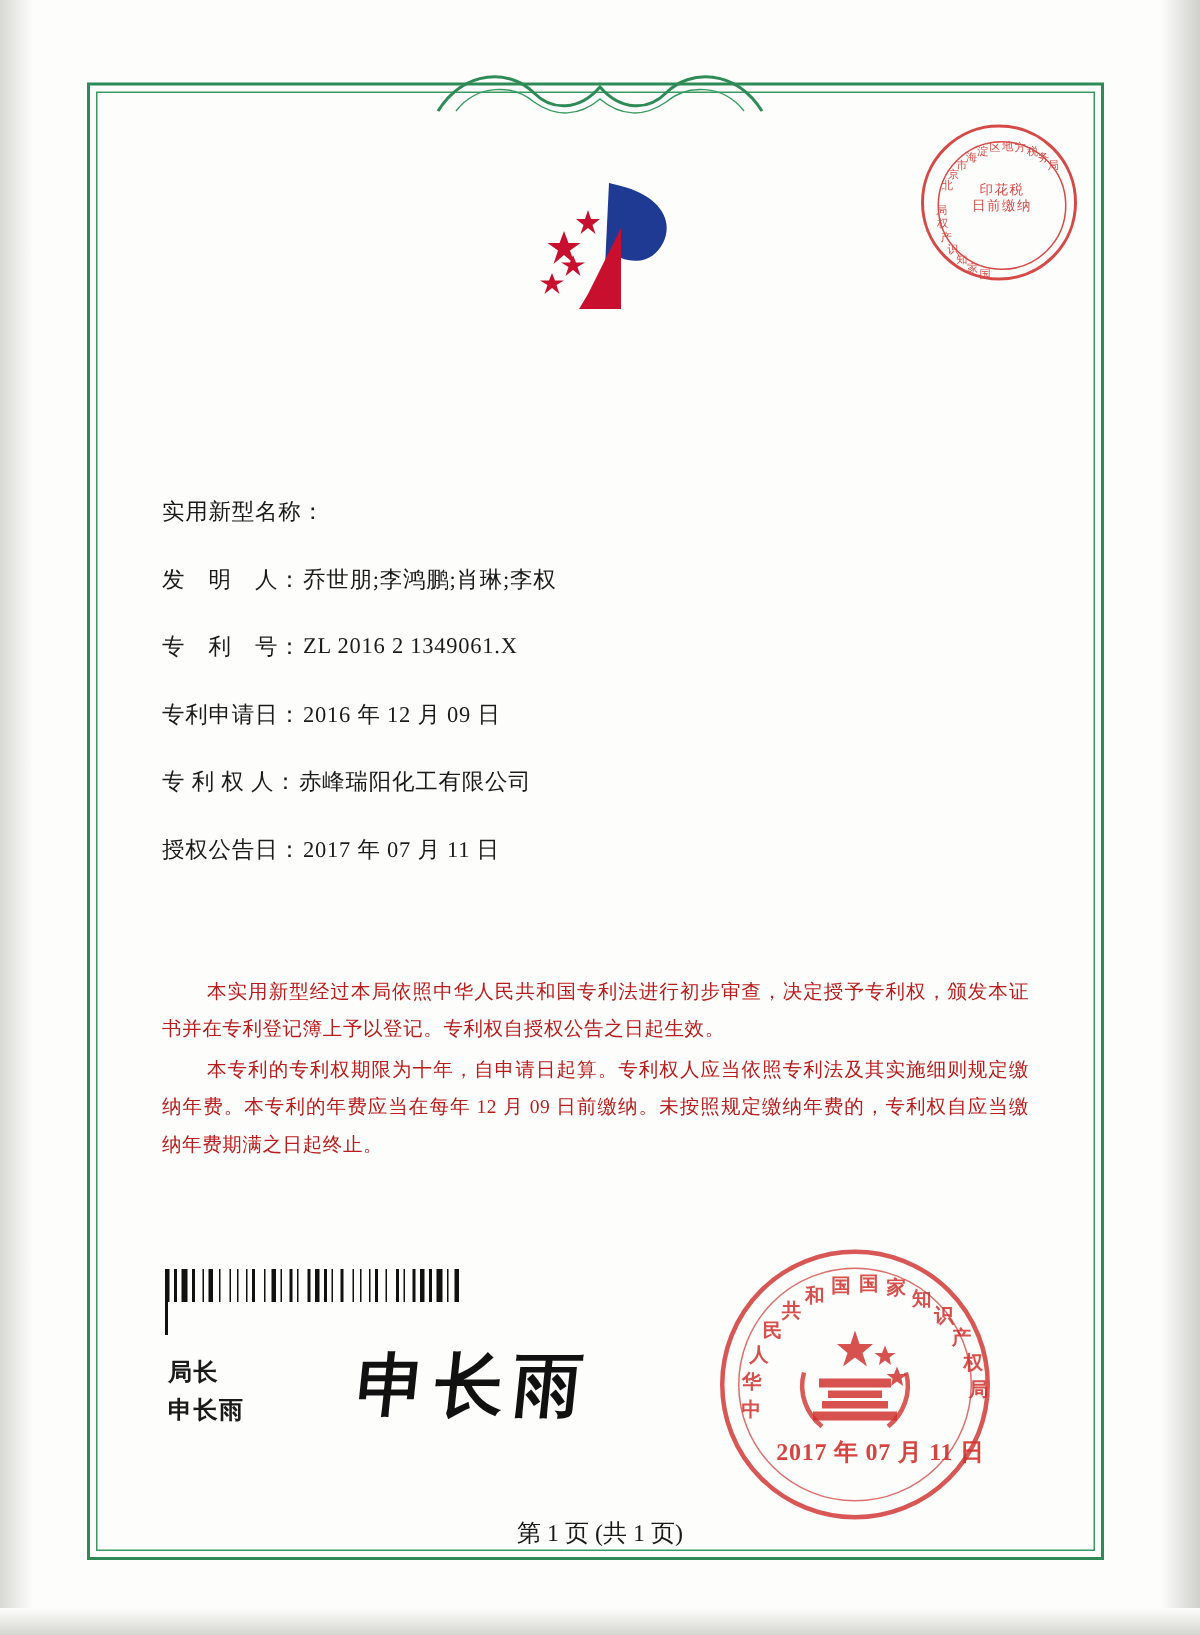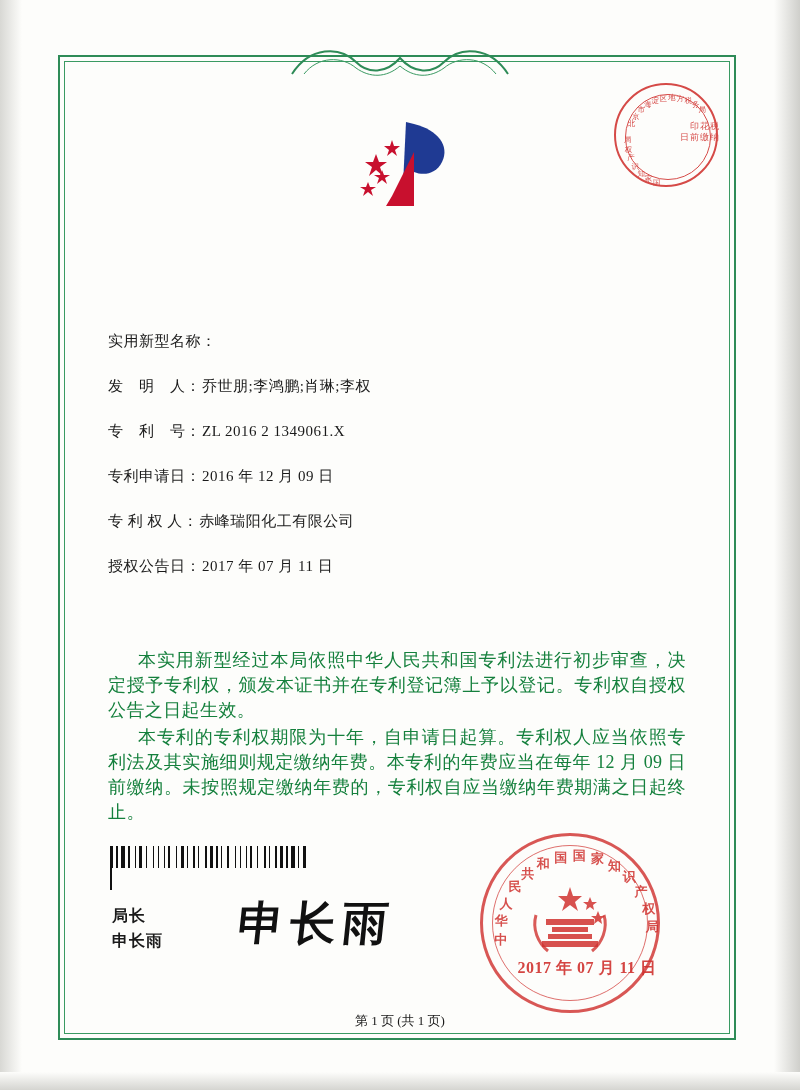--- a/index.html
+++ b/index.html
@@ -78,21 +78,21 @@
     position: absolute;
     left: 9px; top: 9px;
     width: 84px; height: 84px;
     border: 1px solid #d0322f;
     border-radius: 50%;
   }
   .seal-top .seal-center {
     position: absolute;
     left: 0; top: 36px;
     width: 104px;
-    text-align: right;
+    text-align: center;
     font-size: 9px;
     line-height: 11px;
     font-family: Liberation Sans, sans-serif;
     letter-spacing: 1px;
   }
   .seal-arc {
     position: absolute;
     left: 0; top: 0; width: 104px; height: 104px;
     font-size: 7.5px;
   }
@@ -152,25 +152,25 @@
   .field-value {
     color: #1a1a1a;
     margin-left: 1px;
   }
 
   
   .body-text {
     position: absolute;
     left: 108px; top: 648px;
     width: 578px;
-    font-size: 18px;
+    font-size: 13px;
     line-height: 25px;
     letter-spacing: .4px;
     text-align: justify;
-    color: #15803d;
+    color: #b91c1c;
   }
   .body-text p {
     margin: 0 0 2px 0;
     text-indent: 30px;
   }
 
   
   .barcode {
     position: absolute;
     left: 110px; top: 846px;
@@ -257,21 +257,21 @@
     opacity: .9;
     letter-spacing: .5px;
   }
 
   
   .page-footer {
     position: absolute;
     left: 0; top: 1012px;
     width: 800px;
     text-align: center;
-    font-size: 13px;
+    font-size: 16px;
     color: #1a1a1a;
   }
 </style>
 </head>
 <body>
 
 <div class="scan">
   <div class="scan-edge-left"></div>
   <div class="scan-edge-right"></div>
   <div class="scan-edge-bottom"></div>

